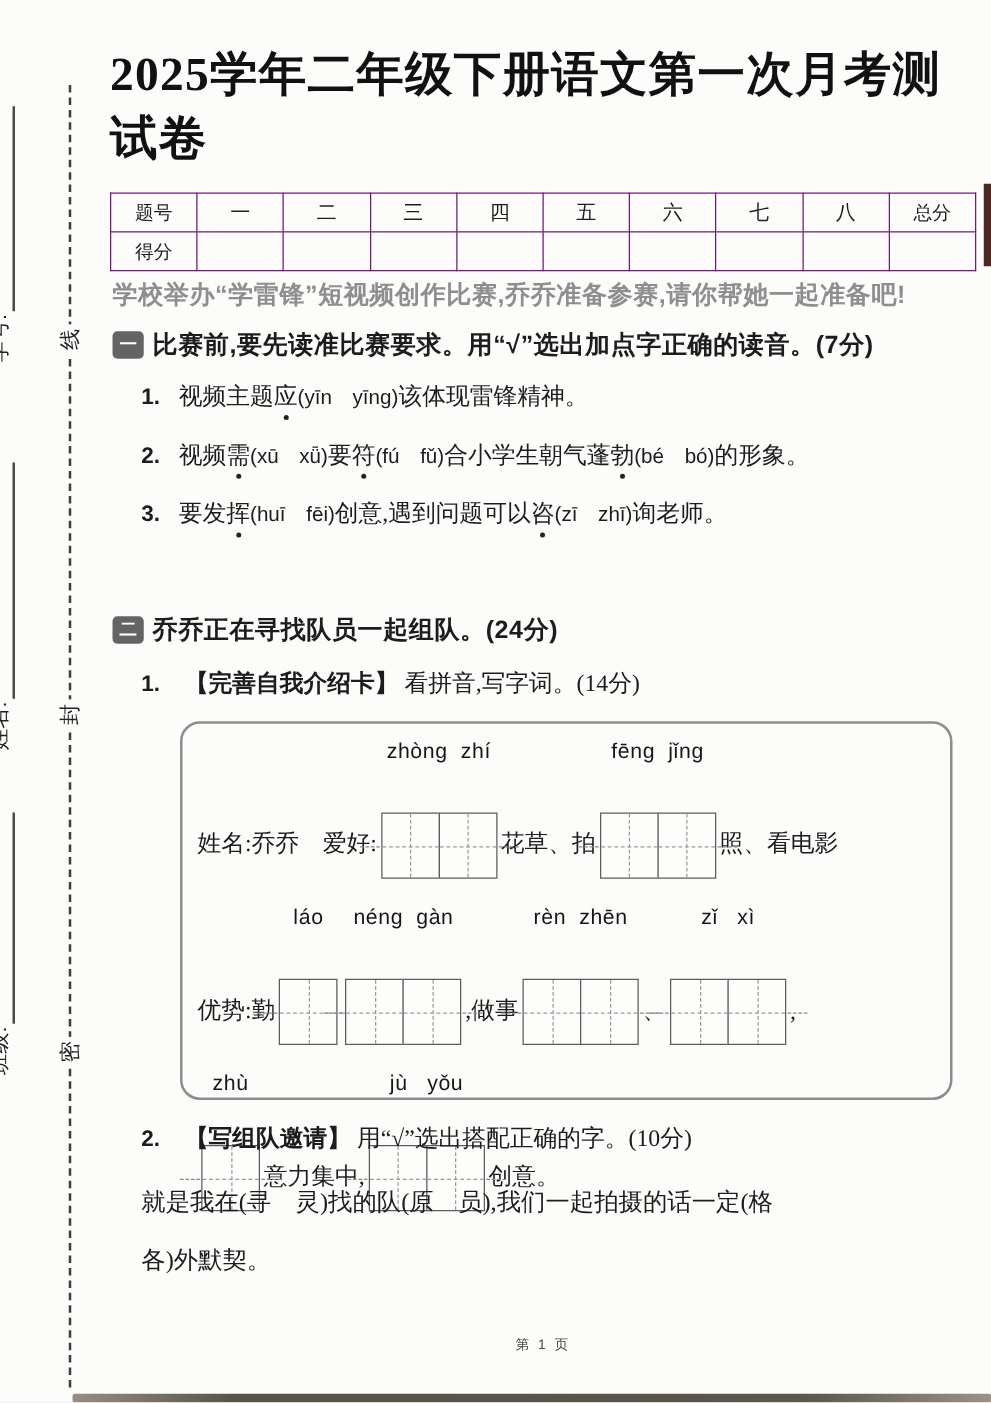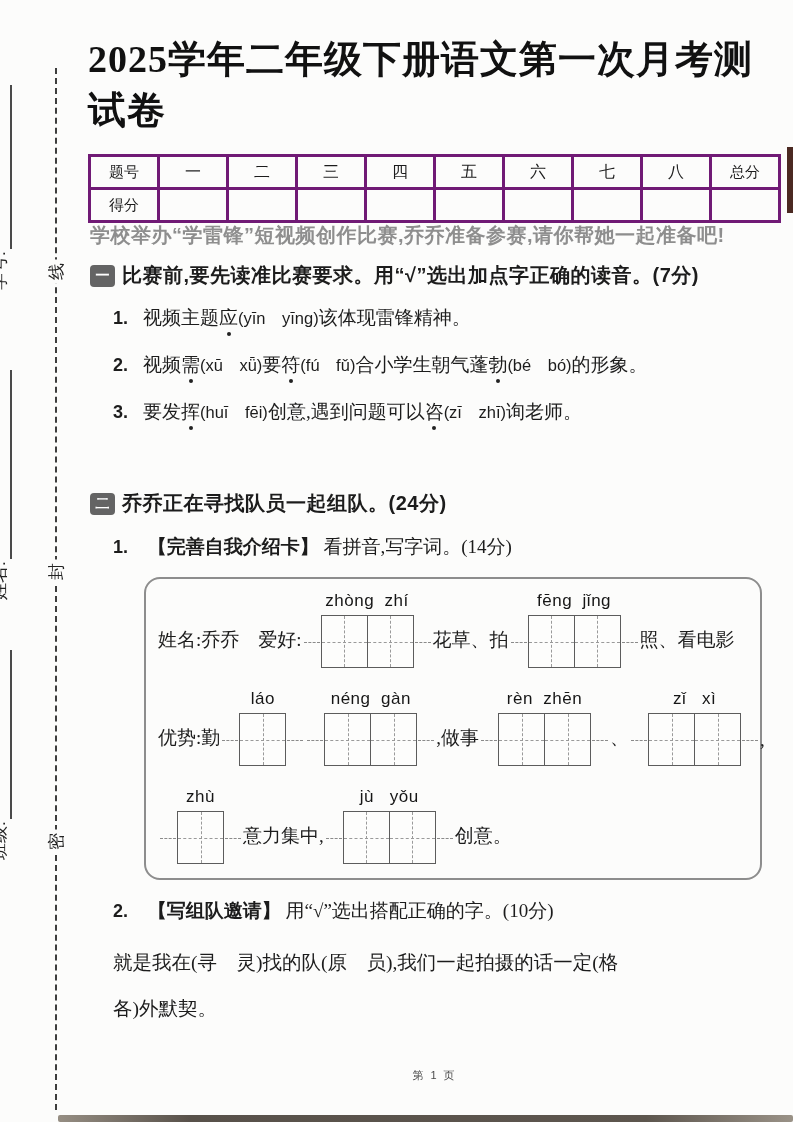--- a/index.html
+++ b/index.html
@@ -27,21 +27,21 @@
     font-family:"Liberation Serif","DejaVu Serif",serif;font-weight:bold;
     font-size:38px;letter-spacing:1px;color:#111;
   }
   .meta{position:absolute;top:118px;left:88px;width:688px;text-align:right;font-weight:bold;font-size:21px;}
   .meta .gap{margin-left:44px;}
   
   .score-table{
     position:absolute;top:154px;left:88px;width:693px;border-collapse:collapse;table-layout:fixed;
   }
   .score-table td{
-    border:3px solid #701a75;height:30px;text-align:center;vertical-align:middle;
+    border:1px solid #701a75;height:30px;text-align:center;vertical-align:middle;
     font-size:15px;color:#1c1c1c;padding:0;
   }
   .score-table .num-cell{font-family:"Liberation Serif","DejaVu Serif",serif;font-size:16px;}
   
   .intro{
     position:absolute;top:222px;left:90px;width:692px;
     font-size:20px;font-weight:bold;color:#8e8e8e;letter-spacing:0.5px;
   }
   
   .sec{position:absolute;left:90px;display:flex;align-items:center;}
@@ -77,21 +77,21 @@
   
   .card{
     position:absolute;left:144px;top:577px;width:618px;height:303px;box-sizing:border-box;
     border:2px solid #8d8d8d;border-radius:16px;padding:12px 8px 0 12px;background:#fcfcfb;
   }
   .card-line{display:flex;align-items:flex-end;margin-bottom:21px;}
   .ct{
     font-family:"Liberation Serif","DejaVu Serif",serif;font-size:19px;
     margin-bottom:15px;white-space:pre;
   }
-  .grid{display:flex;flex-direction:column;align-items:center;margin:0 19px;}
+  .grid{display:flex;flex-direction:column;align-items:center;margin:0 3px;gap:35px;}
   .py{height:24px;font-size:17px;letter-spacing:0.5px;white-space:pre;color:#161616;}
   .cells{display:flex;position:relative;}
   .cells::before,.cells::after{content:"";position:absolute;top:50%;width:16px;border-top:1px dashed #8a8a8a;}
   .cells::before{left:-17px;}
   .cells::after{right:-17px;}
   .cell{width:45px;height:51px;border:1px solid #5c5c5c;margin-left:-1px;position:relative;background:#fdfdfc;}
   .cell:first-child{margin-left:0;}
   .cell::before{content:"";position:absolute;left:0;right:0;top:50%;border-top:1px dashed #9a9a9a;}
   .cell::after{content:"";position:absolute;top:0;bottom:0;left:50%;border-left:1px dashed #9a9a9a;}
   

